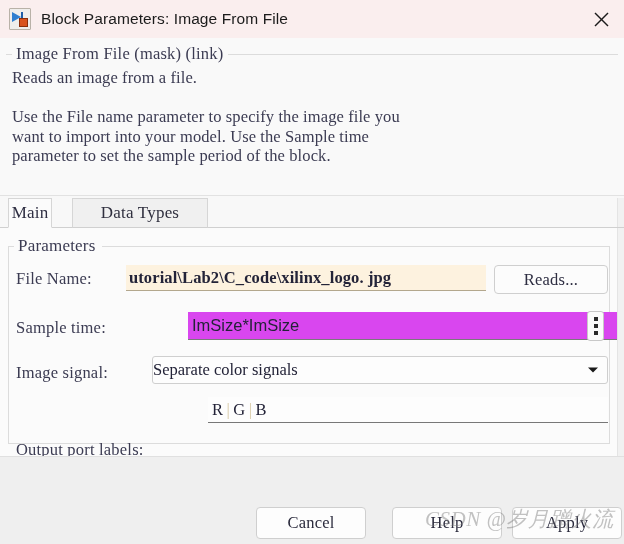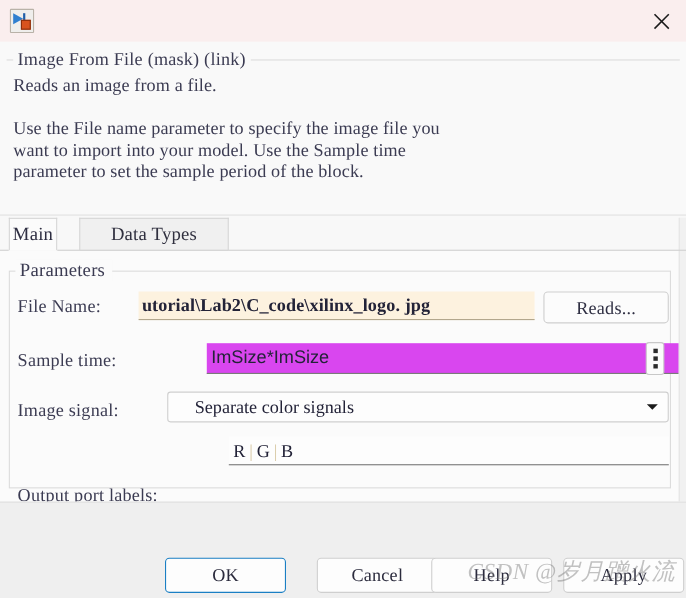--- a/index.html
+++ b/index.html
@@ -296,21 +296,21 @@
   .signal-select {
     position: absolute;
     left: 152px; top: 356px;
     width: 456px; height: 28px;
     background: #fdfdfd;
     border: 1px solid #cfcfcf;
     border-radius: 3px;
     box-sizing: border-box;
     display: flex;
     align-items: center;
-    padding: 0 24px;
+    padding: 0 0;
     font-family: "Liberation Serif", serif;
     font-size: 16.5px;
     color: #232338;
     cursor: default;
   }
   .signal-arrow {
     position: absolute;
     right: 9px; top: 50%;
     transform: translateY(-50%);
     width: 0; height: 0;
@@ -363,21 +363,21 @@
     font-size: 16.5px;
     color: #2b2b3d;
     cursor: default;
     box-sizing: border-box;
     letter-spacing: 0.2px;
     display: flex;
     align-items: center;
     justify-content: center;
   }
   .btn-ok { left: 150px; width: 110px; border: 1.6px solid #1a7fc4; background: #fdfdfd; }
-  .btn-cancel { left: 288px; width: 110px; }
+  .btn-cancel { left: 256px; width: 110px; }
   .btn-help { left: 392px; width: 110px; }
   .btn-apply { left: 512px; width: 110px; }
 
   
   .watermark {
     position: absolute;
     left: 425px; top: 505px;
     font-family: "Liberation Serif", serif;
     font-size: 21px;
     color: rgba(120,120,120,0.45);
@@ -401,20 +401,21 @@
 <body>
 
 <div id="root">
 
   <div class="titlebar">
     <div class="title-icon">
       <span class="tri"></span>
       <span class="tribar"></span>
       <span class="sq"></span>
     </div>
+    <div class="title-text">Block Parameters: Image From File</div>
     <div class="close-btn">
       <svg width="17" height="17" viewBox="0 0 17 17" aria-hidden="true">
         <line x1="2" y1="2" x2="15" y2="15" stroke="#1b1b1b" stroke-width="1.4"></line>
         <line x1="15" y1="2" x2="2" y2="15" stroke="#1b1b1b" stroke-width="1.4"></line>
       </svg>
     </div>
   </div>
 
   <div class="desc-wrap">
     <div class="desc-rule"></div>
@@ -469,21 +470,20 @@
     <span>R</span>
     <span class="sep">|</span>
     <span>G</span>
     <span class="sep">|</span>
     <span>B</span>
   </div>
 
   <div class="right-edge"></div>
 
   <div class="footer">
-    <button class="btn btn-ok">OK</button>
     <button class="btn btn-cancel">Cancel</button>
     <button class="btn btn-help">Help</button>
     <button class="btn btn-apply">Apply</button>
   </div>
 
   <div class="watermark">CSDN @岁月蹭火流</div>
 
 </div>
 
 </body></html>

